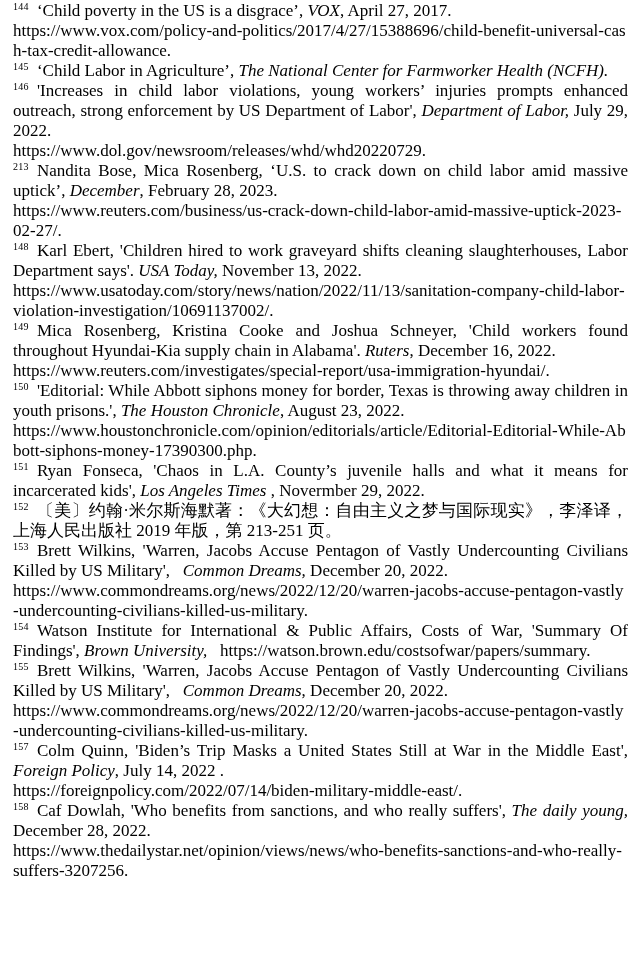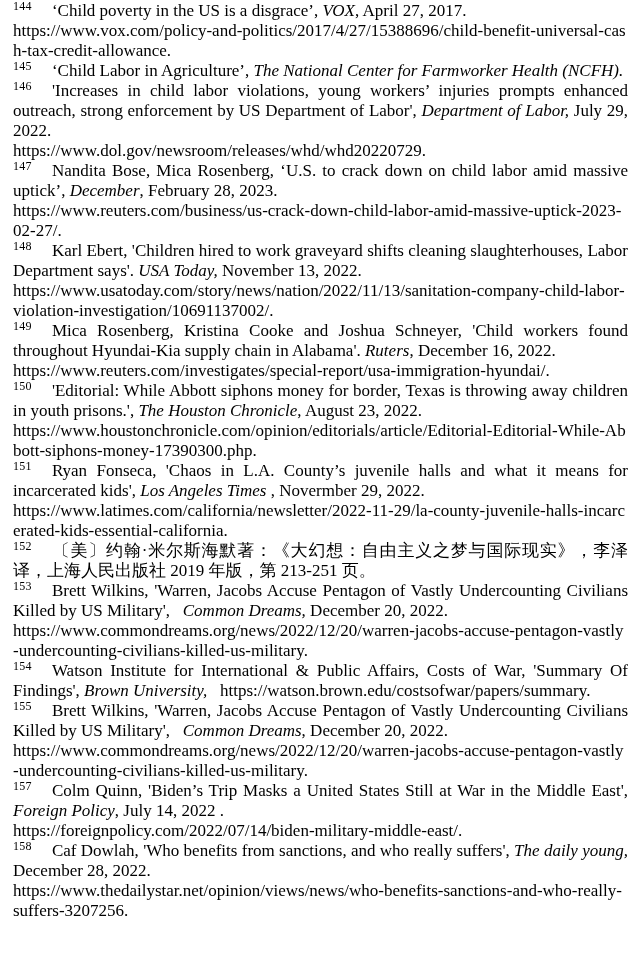--- a/index.html
+++ b/index.html
@@ -24,57 +24,57 @@
     margin: 0;
     padding: 0;
     list-style: none;
   }
   .fn {
     text-align: justify;
     margin: 0;
     padding: 0;
   }
   .fn-num {
-    font-size: 12px;
+    font-size: 10px;
     line-height: 0;
     vertical-align: 6px;
     letter-spacing: 0.3px;
-    margin-right: 20px;
+    margin-right: 8px;
   }
   .it { font-style: italic; }
   .url { word-break: break-all; }
 </style>
 </head>
 <body>
 
 <main class="page">
   <div class="fn-list" id="footnote-list">
       <div class="fn">
     <sup class="fn-num">144</sup><span class="fn-body"><span>‘Child poverty in the US is a disgrace’, </span><span class="it">VOX</span><span>, April 27, 2017.</span><br><span class="url">https://www.vox.com/policy-and-politics/2017/4/27/15388696/child-benefit-universal-cash-tax-credit-allowance.</span></span>
   </div>
       <div class="fn">
     <sup class="fn-num">145</sup><span class="fn-body"><span>‘Child Labor in Agriculture’, </span><span class="it">The National Center for Farmworker Health (NCFH).</span></span>
   </div>
       <div class="fn">
     <sup class="fn-num">146</sup><span class="fn-body"><span>'Increases in child labor violations, young workers’ injuries prompts enhanced outreach, strong enforcement by US Department of Labor', </span><span class="it">Department of Labor,</span><span> July 29, 2022.</span><br><span class="url">https://www.dol.gov/newsroom/releases/whd/whd20220729.</span></span>
   </div>
       <div class="fn">
-    <sup class="fn-num">147</sup><span class="fn-body"><span>Nandita Bose, Mica Rosenberg, ‘U.S. to crack down on child labor amid massive uptick’, </span><span class="it">December</span><span>, February 28, 2023.</span><br><span class="url">https://www.reuters.com/business/us-crack-down-child-labor-amid-massive-uptick-2023-02-27/.</span></span>
+    <sup class="fn-num">213</sup><span class="fn-body"><span>Nandita Bose, Mica Rosenberg, ‘U.S. to crack down on child labor amid massive uptick’, </span><span class="it">December</span><span>, February 28, 2023.</span><br><span class="url">https://www.reuters.com/business/us-crack-down-child-labor-amid-massive-uptick-2023-02-27/.</span></span>
   </div>
       <div class="fn">
     <sup class="fn-num">148</sup><span class="fn-body"><span>Karl Ebert, 'Children hired to work graveyard shifts cleaning slaughterhouses, Labor Department says'. </span><span class="it">USA Today,</span><span> November 13, 2022.</span><br><span class="url">https://www.usatoday.com/story/news/nation/2022/11/13/sanitation-company-child-labor-violation-investigation/10691137002/.</span></span>
   </div>
       <div class="fn">
     <sup class="fn-num">149</sup><span class="fn-body"><span>Mica Rosenberg, Kristina Cooke and Joshua Schneyer, 'Child workers found throughout Hyundai-Kia supply chain in Alabama'. </span><span class="it">Ruters</span><span>, December 16, 2022.</span><br><span class="url">https://www.reuters.com/investigates/special-report/usa-immigration-hyundai/.</span></span>
   </div>
       <div class="fn">
     <sup class="fn-num">150</sup><span class="fn-body"><span>'Editorial: While Abbott siphons money for border, Texas is throwing away children in youth prisons.', </span><span class="it">The Houston Chronicle</span><span>, August 23, 2022.</span><br><span class="url">https://www.houstonchronicle.com/opinion/editorials/article/Editorial-Editorial-While-Abbott-siphons-money-17390300.php.</span></span>
   </div>
       <div class="fn">
-    <sup class="fn-num">151</sup><span class="fn-body"><span>Ryan Fonseca, 'Chaos in L.A. County’s juvenile halls and what it means for incarcerated kids', </span><span class="it">Los Angeles Times</span><span> , Novermber 29, 2022.</span><br><span class="url">https://www.latimes.com/california/newsletter/2022-11-29/la-county-juvenile-halls-incarcerated-kids-essential-california.</span></span>
+    <sup class="fn-num">151</sup><span class="fn-body"><span>Ryan Fonseca, 'Chaos in L.A. County’s juvenile halls and what it means for incarcerated kids', </span><span class="it">Los Angeles Times</span><span> , Novermber 29, 2022.</span><br></span>
   </div>
       <div class="fn">
     <sup class="fn-num">152</sup><span class="fn-body"><span>〔美〕约翰·米尔斯海默著：《大幻想：自由主义之梦与国际现实》，李泽译，上海人民出版社 2019 年版，第 213-251 页。</span></span>
   </div>
       <div class="fn">
     <sup class="fn-num">153</sup><span class="fn-body"><span>Brett Wilkins, 'Warren, Jacobs Accuse Pentagon of Vastly Undercounting Civilians Killed by US Military',&nbsp;&nbsp; </span><span class="it">Common Dreams,</span><span> December 20, 2022.</span><br><span class="url">https://www.commondreams.org/news/2022/12/20/warren-jacobs-accuse-pentagon-vastly-undercounting-civilians-killed-us-military.</span></span>
   </div>
       <div class="fn">
     <sup class="fn-num">154</sup><span class="fn-body"><span>Watson Institute for International &amp; Public Affairs, Costs of War, 'Summary Of Findings', </span><span class="it">Brown University,</span><span>&nbsp;&nbsp; </span><span class="url">https://watson.brown.edu/costsofwar/papers/summary.</span></span>
   </div>

